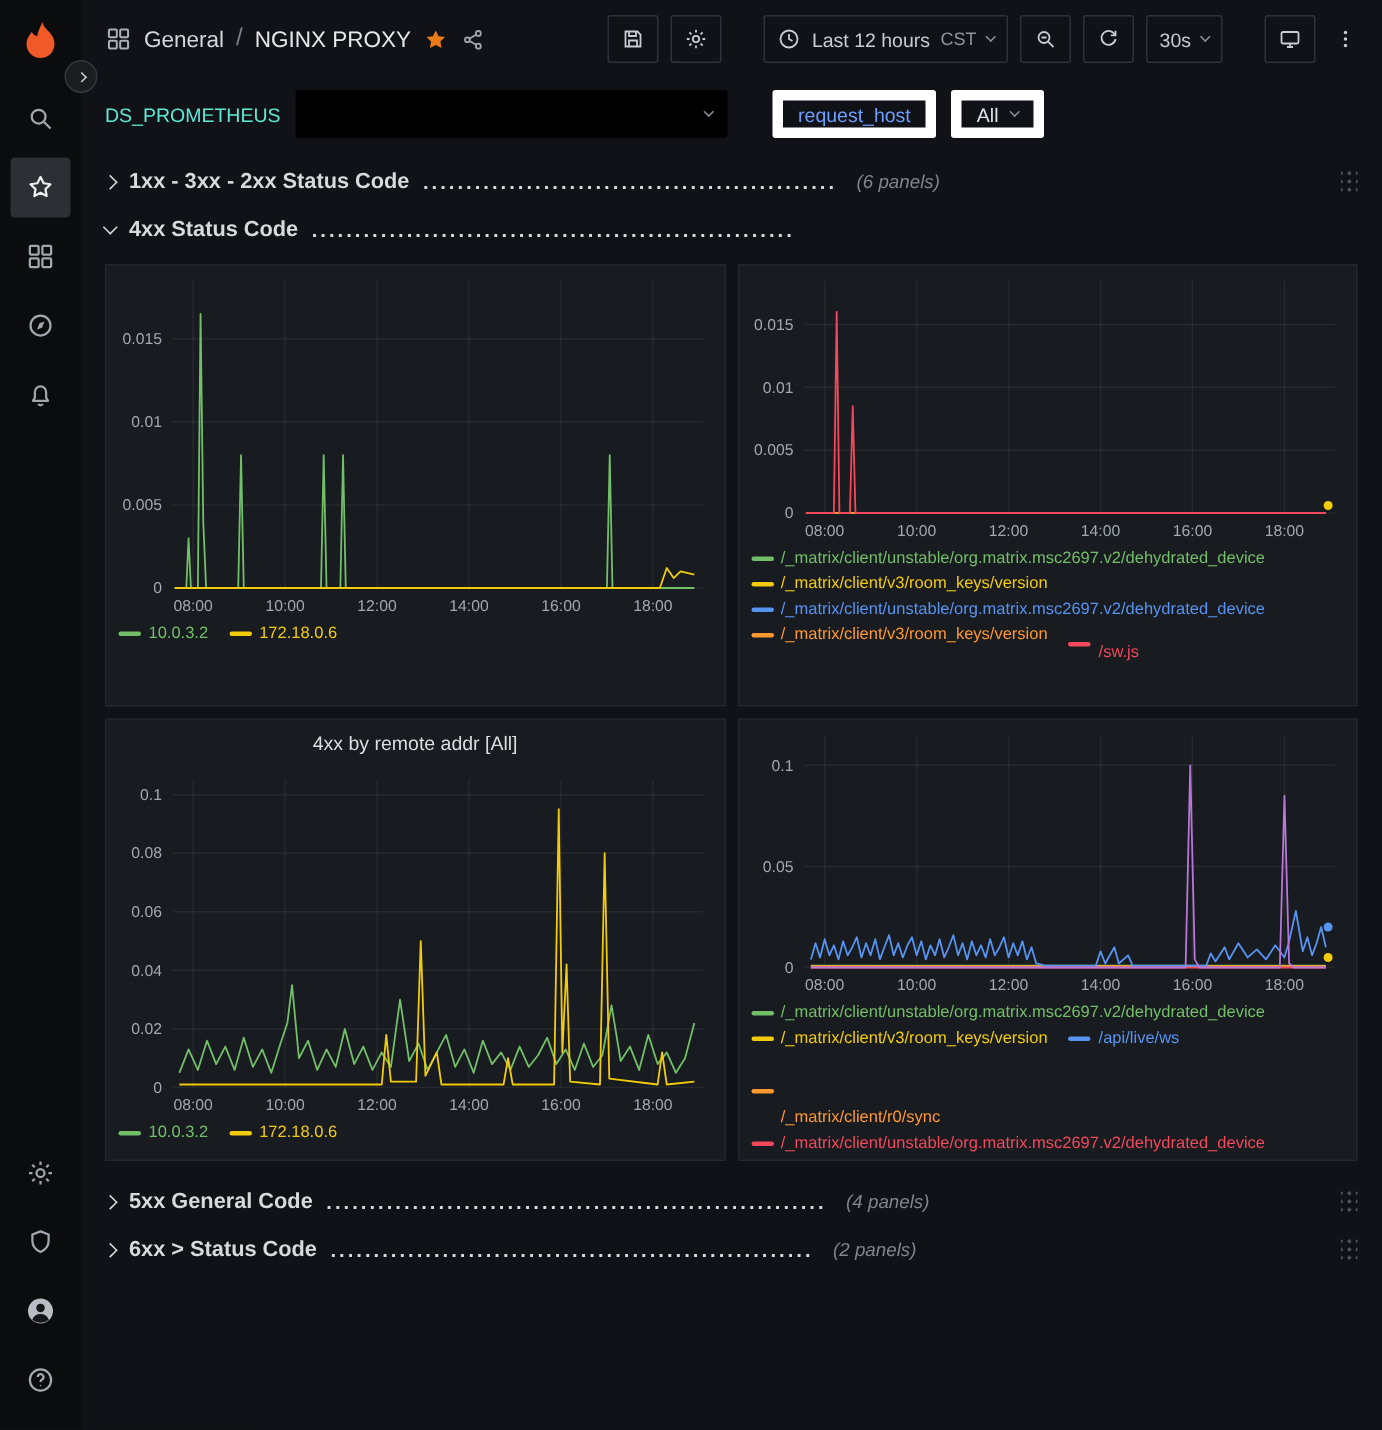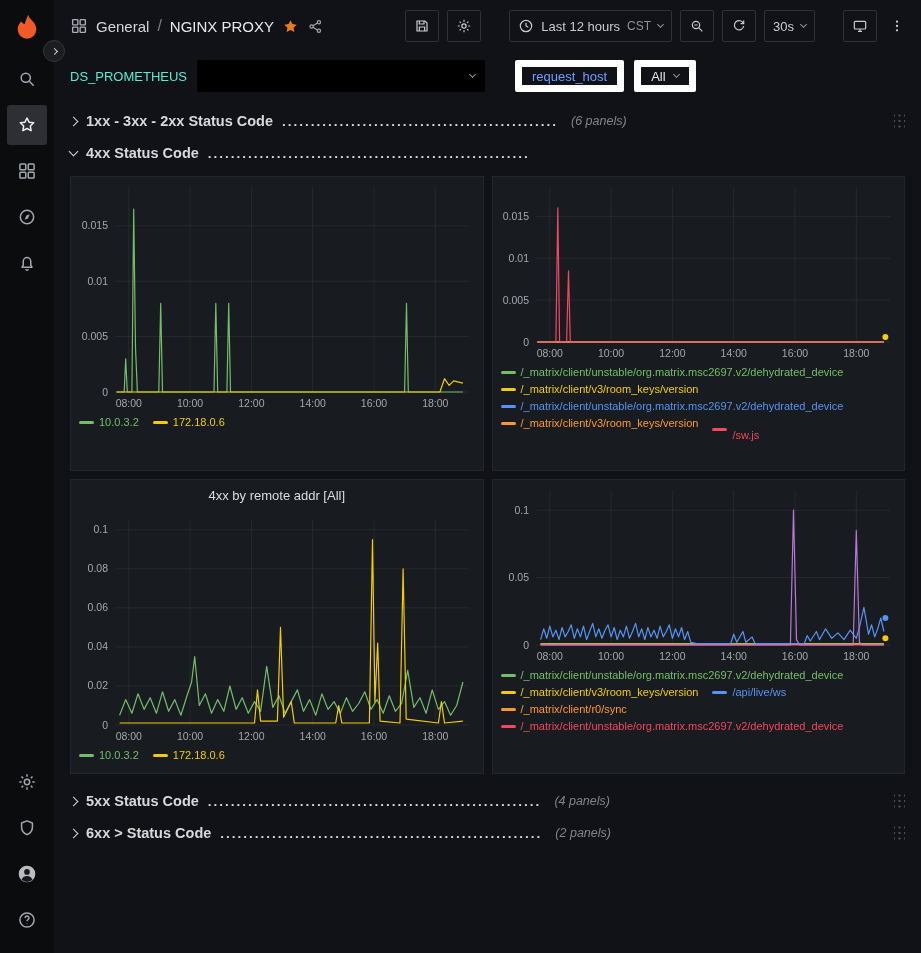--- a/index.html
+++ b/index.html
@@ -384,31 +384,31 @@
               <span class="ldash" style="background: rgb(115, 191, 105);"></span>
               <span style="color: rgb(115, 191, 105);">/_matrix/client/unstable/org.matrix.msc2697.v2/dehydrated_device</span>
             </span><span class="litem">
               <span class="ldash" style="background: rgb(242, 204, 12);"></span>
               <span style="color: rgb(242, 204, 12);">/_matrix/client/v3/room_keys/version</span>
             </span><span class="litem">
               <span class="ldash" style="background: rgb(87, 148, 242);"></span>
               <span style="color: rgb(87, 148, 242);">/api/live/ws</span>
             </span><span class="litem">
               <span class="ldash" style="background: rgb(255, 152, 48);"></span>
-              <span style="color: rgb(255, 152, 48);">/_matrix/client/r0/sync</span>
+              <span style="color: rgb(255, 152, 48); margin-top: 36px;">/_matrix/client/r0/sync</span>
             </span><span class="litem">
               <span class="ldash" style="background: rgb(242, 73, 92);"></span>
               <span style="color: rgb(242, 73, 92);">/_matrix/client/unstable/org.matrix.msc2697.v2/dehydrated_device</span>
             </span></div>
       </section>
     </div>
 
     <div class="rowhdr">
       <span class="chev right"></span>
-      <span class="rowtitle">5xx Status Code</span>
+      <span class="rowtitle">5xx General Code</span>
       <span class="rowdots">..........................................................</span>
       <span class="rowcount">(4 panels)</span>
       <span class="rowhandle"></span>
     </div>
 
     <div class="rowhdr">
       <span class="chev right"></span>
       <span class="rowtitle">6xx &gt; Status Code</span>
       <span class="rowdots">........................................................</span>
       <span class="rowcount">(2 panels)</span>

